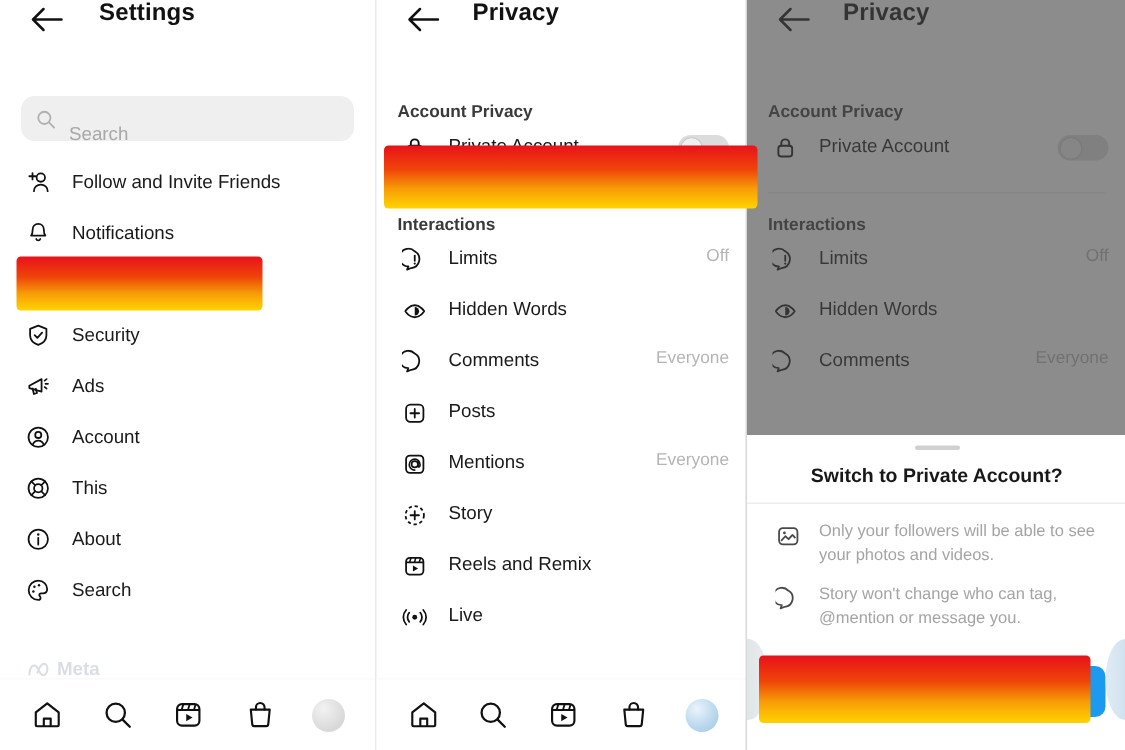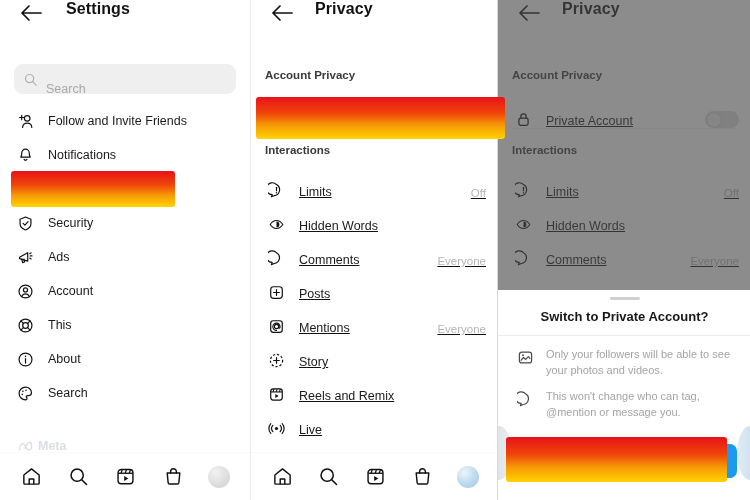--- a/index.html
+++ b/index.html
@@ -37,21 +37,21 @@
 
   
   .hl{position:absolute;box-sizing:border-box;border-radius:3px;
       background:linear-gradient(180deg,#e8121a 0%,#ef4409 38%,#f79b07 68%,#ffd400 100%);
       padding:4px;z-index:40;pointer-events:none;}
   .hl > .hl-in{width:100%;height:100%;background:transparent;border-radius:1px;}
 
   
   .sectionhdr{font-size:11.5px;color:#3a3a3a;font-weight:bold;padding:0 14px;height:30px;
       display:flex;align-items:center;}
-  .prow{height:34px;display:flex;align-items:flex-end;padding:0 12px 0 14px;box-sizing:border-box;text-decoration:underline;}
+  .prow{height:34px;display:flex;align-items:flex-start;padding:0 12px 0 14px;box-sizing:border-box;}
   .plabel{font-size:12.5px;color:#1a1a1a;margin-left:12px;flex:1;white-space:nowrap;}
   .pvalue{font-size:11.5px;color:#b5b5b5;white-space:nowrap;}
 
   
   .toggle{width:34px;height:17px;border-radius:9px;background:#dcdcdc;position:relative;flex:0 0 34px;}
   .toggle .knob{position:absolute;top:1.5px;left:1.5px;width:14px;height:14px;border-radius:50%;
       background:#f0f0f0;box-shadow:0 0 1px rgba(0,0,0,.35);}
 
   
   .hairline{height:1px;background:#efefef;margin:0 14px;}
@@ -496,21 +496,21 @@
         </span>
         <span class="btext">Only your followers will be able to see your photos and videos.</span>
       </div>
 
       <div class="bullet">
         <span class="bicon">
           <svg width="17" height="17" viewBox="0 0 20 20">
             <path d="M10 3.2a6.8 6.8 0 1 0-5.1 11.4l-.9 2.6 3.3-1.3A6.8 6.8 0 0 0 10 3.2Z" fill="none" stroke="#444" stroke-width="1.4" stroke-linejoin="round"></path>
           </svg>
         </span>
-        <span class="btext">This won't change who can tag, @mention or message you.</span>
+        <span class="btext">Story won't change who can tag, @mention or message you.</span>
       </div>
 
       <div class="sideblob l"></div>
       <div class="sideblob r"></div>
 
       <button class="primarybtn" style="background:#1497f0;">Switch to Private</button>
     </div>
   </div>
 
   <div class="hl" style="left:506px;top:437px;width:221px;height:45px;">

